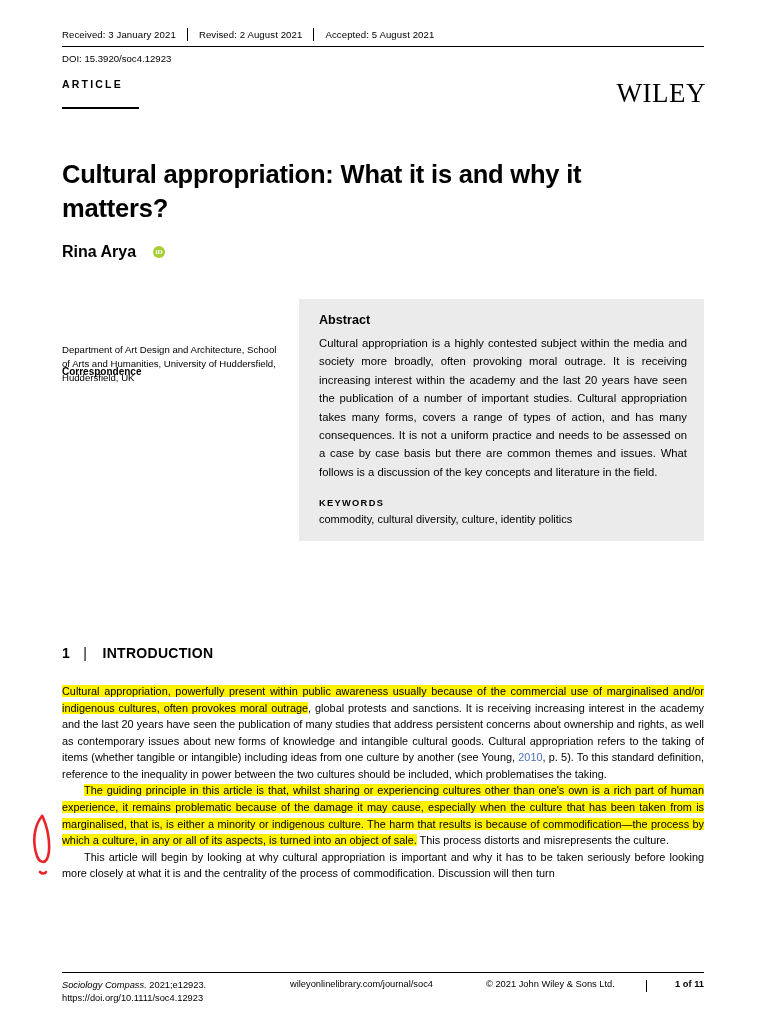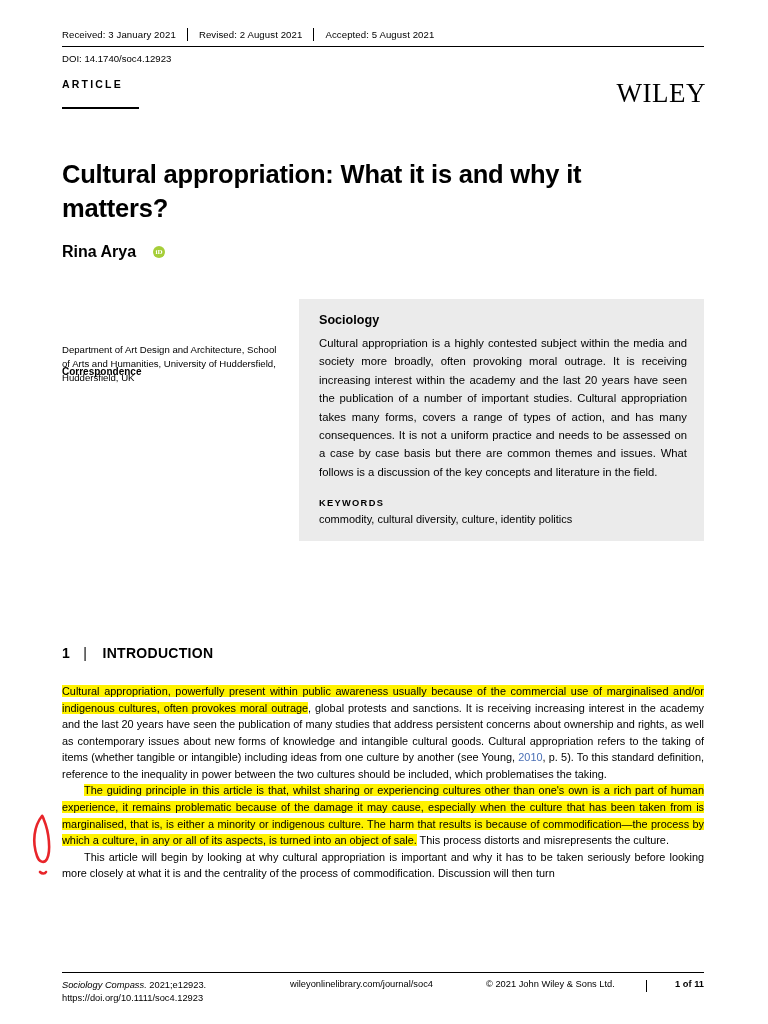--- a/index.html
+++ b/index.html
@@ -251,42 +251,42 @@
 
   <div class="hist-bar">
     <span class="hist-item">Received: 3 January 2021</span>
     <span class="hist-sep"></span>
     <span class="hist-item">Revised: 2 August 2021</span>
     <span class="hist-sep"></span>
     <span class="hist-item">Accepted: 5 August 2021</span>
   </div>
   <div class="hist-rule"></div>
 
-  <div class="doi">DOI: 14.1740/soc4.12923</div>
+  <div class="doi">DOI: 15.3920/soc4.12923</div>
 
   <div class="article-label">ARTICLE</div>
   <div class="article-underline"></div>
 
   <div class="wiley-logo">
     <span>WILEY</span>
   </div>
 
   <h1 class="title">Cultural appropriation: What it is and why it matters?</h1>
 
   <div class="author-row">
     <span class="author-name">Rina Arya</span>
     <span class="orcid"></span>
   </div>
 
   <div class="affil">Department of Art Design and Architecture, School of Arts and Humanities, University of Huddersfield, Huddersfield, UK</div>
 
   <div class="corr-head">Correspondence</div>
 
   <div class="abstract-box">
-    <div class="abstract-title">Sociology</div>
+    <div class="abstract-title">Abstract</div>
     <div class="abstract-text">Cultural appropriation is a highly contested subject within the media and society more broadly, often provoking moral outrage. It is receiving increasing interest within the academy and the last 20 years have seen the publication of a number of important studies. Cultural appropriation takes many forms, covers a range of types of action, and has many consequences. It is not a uniform practice and needs to be assessed on a case by case basis but there are common themes and issues. What follows is a discussion of the key concepts and literature in the field.</div>
     <div class="kw-head">KEYWORDS</div>
     <div class="kw-body">commodity, cultural diversity, culture, identity politics</div>
   </div>
 
   <div class="sec-head">
     <span class="num">1</span>
     <span class="bar">|</span>
     <span>INTRODUCTION</span>
   </div>

